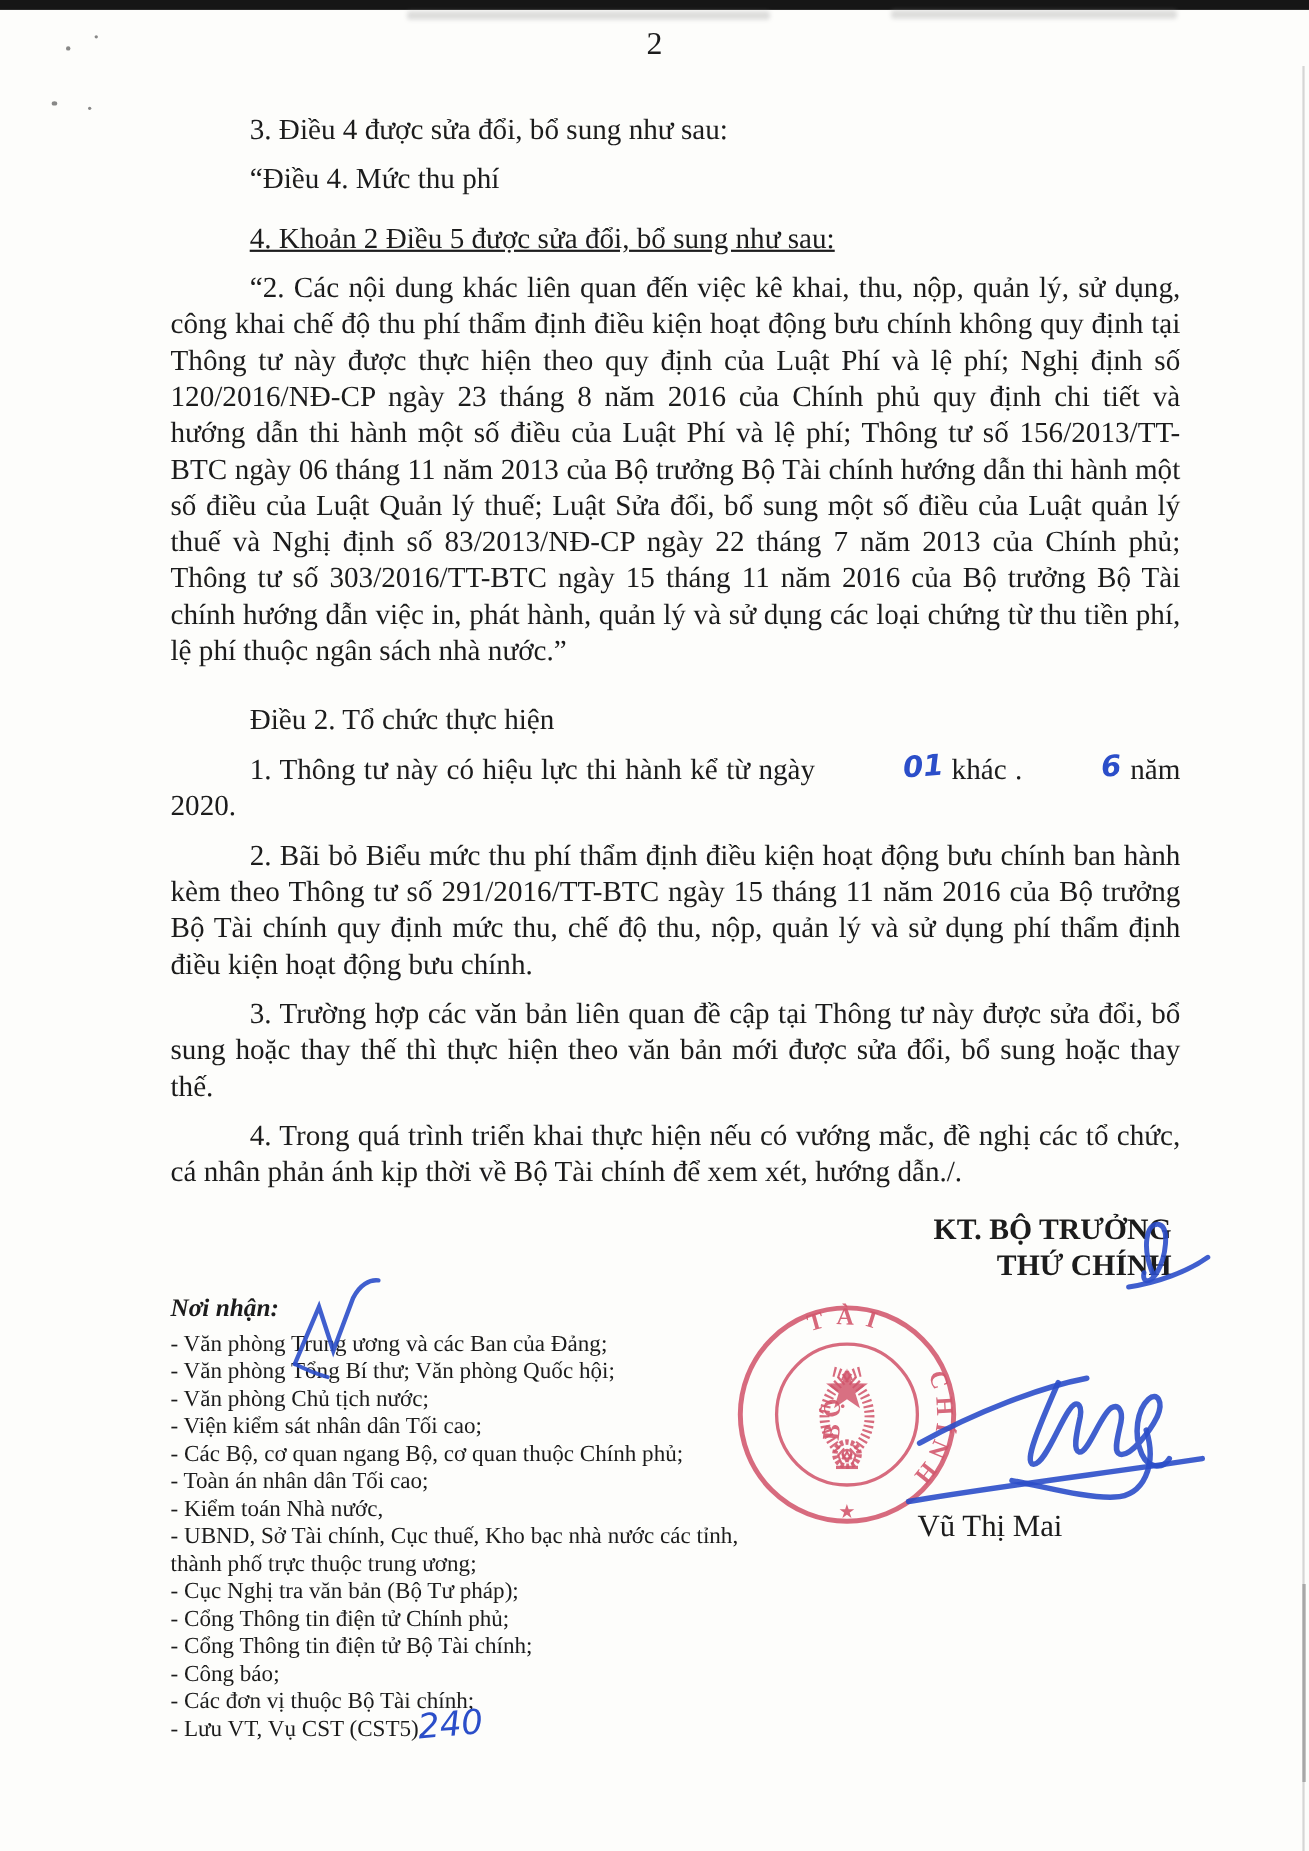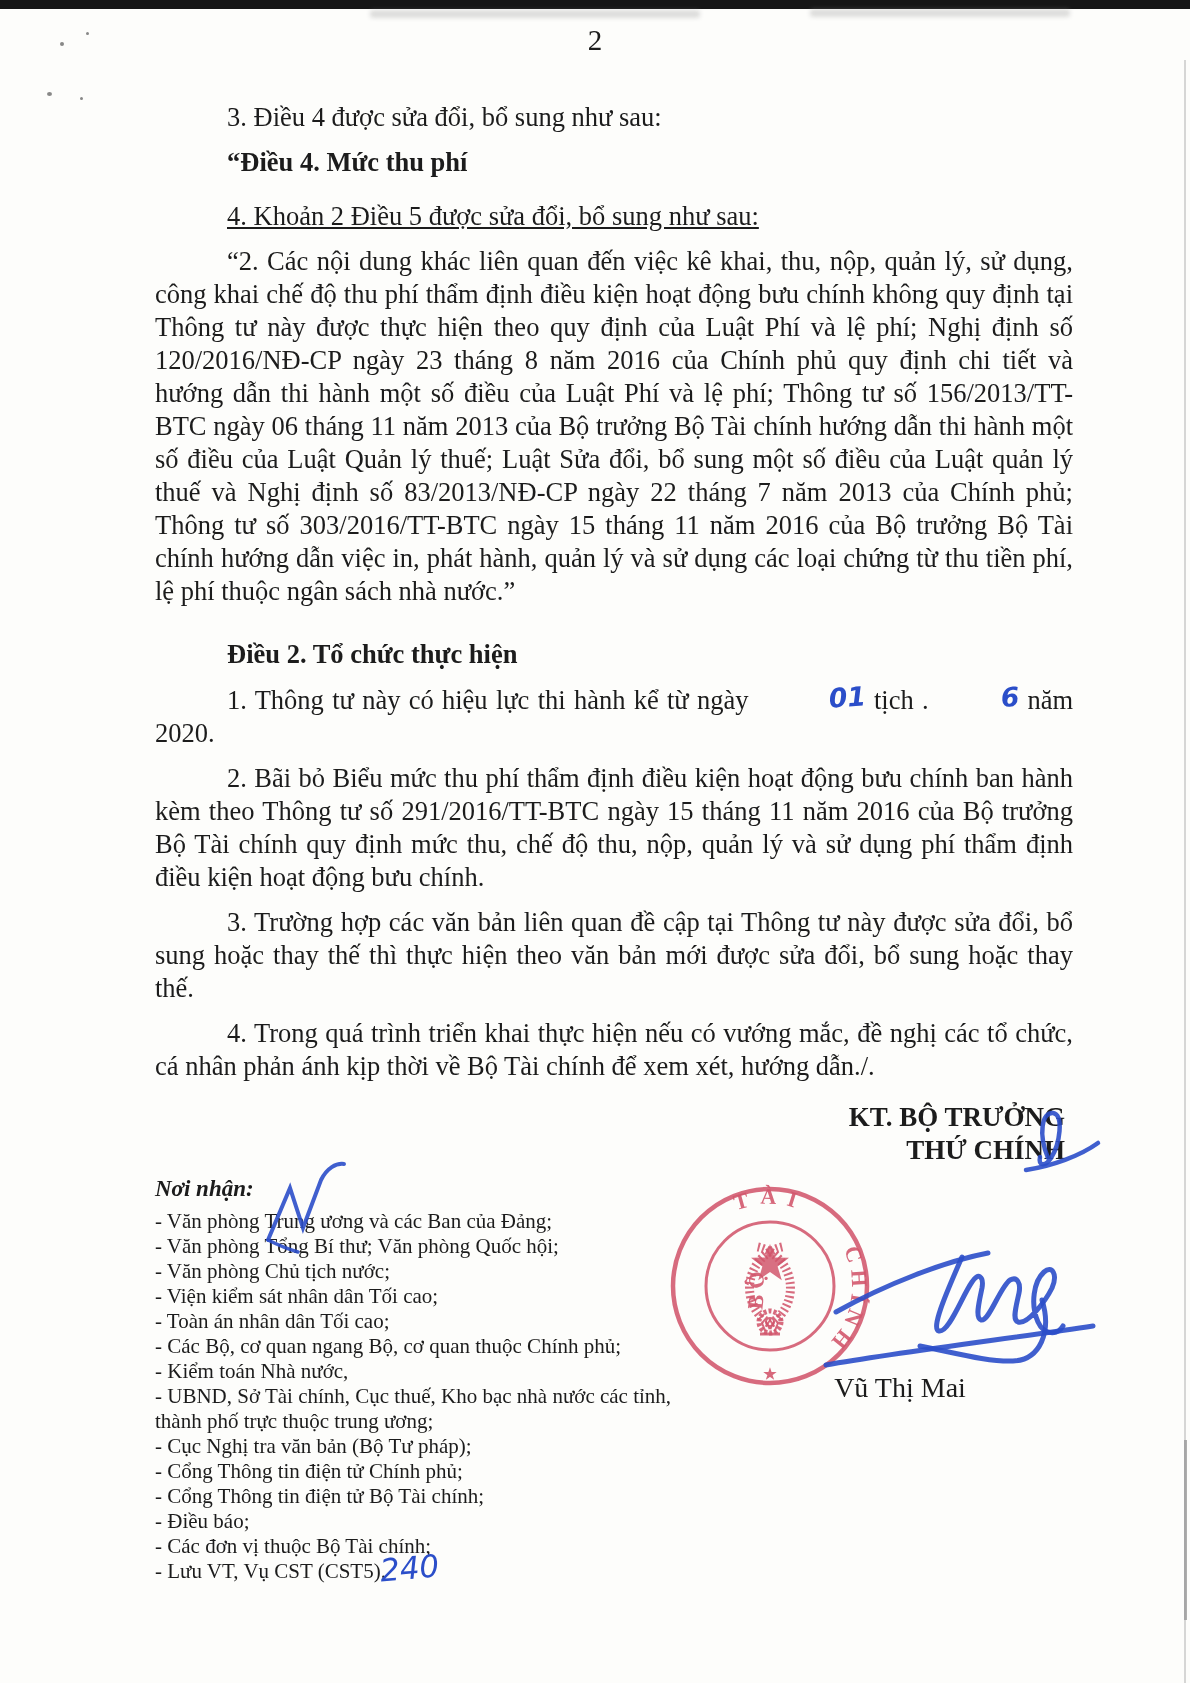--- a/index.html
+++ b/index.html
@@ -9,21 +9,21 @@
   }
   .topbar{position:absolute;top:0;left:0;width:100%;height:9px;background:#161616;}
   .bleed{position:absolute;background:#9a9a9a;opacity:.32;filter:blur(2px);border-radius:3px;height:8px;}
   .speck{position:absolute;background:#555;border-radius:50%;opacity:.7;}
   .pagenum{position:absolute;top:24px;left:0;width:100%;text-align:center;font-size:29px;}
   .flow{position:absolute;top:101px;left:155px;width:918px;font-size:26.5px;line-height:33px;text-align:justify;}
   .flow p,.flow h3{margin:0;text-indent:72px;font-size:26.5px;line-height:33px;}
   .mt-s{margin-top:12px !important;}
   .mt-m{margin-top:21px !important;text-decoration:underline;}
   .mt-l{margin-top:30px !important;}
-  .bold{font-weight:bold;}
+  .bold{font-weight:normal;}
   .pen{color:#2b4ec9;font-family:"DejaVu Sans",sans-serif;font-style:italic;font-weight:bold;display:inline-block;transform:rotate(-4deg);}
   .footer-left{position:absolute;left:155px;top:1176px;width:522px;z-index:2;}
   .nn-label{font-size:23px;font-weight:bold;font-style:italic;display:inline-block;text-align:right;}
   .recipients{font-size:21px;line-height:25px;margin-top:7px;text-align:left;}
   .recipient-item{margin:0;}
   .sig-titles{position:absolute;left:735px;top:1101px;width:330px;text-align:right;font-weight:bold;font-size:27px;line-height:33px;z-index:2;}
   .signer{position:absolute;left:735px;top:1372px;width:330px;text-align:center;font-weight:normal;font-size:28px;z-index:4;}
   .seal{position:absolute;left:664px;top:1176px;z-index:3;mix-blend-mode:multiply;opacity:.93;}
   .overlay{position:absolute;left:0;top:0;width:1190px;height:1683px;z-index:5;pointer-events:none;}
   .num240{position:absolute;left:380px;top:1550px;color:#2b4ec9;font-size:31px;font-family:"DejaVu Sans",sans-serif;font-style:italic;transform:rotate(-5deg);z-index:2;}
@@ -46,41 +46,41 @@
   <div class="edge-dark"></div>
 
   <div class="pagenum">2</div>
 
   <div class="flow">
     <p>3. Điều 4 được sửa đổi, bổ sung như sau:</p>
     <h3 class="bold mt-s">“Điều 4. Mức thu phí</h3>
     <p class="mt-m">4. Khoản 2 Điều 5 được sửa đổi, bổ sung như sau:</p>
     <p class="mt-s">“2. Các nội dung khác liên quan đến việc kê khai, thu, nộp, quản lý, sử dụng, công khai chế độ thu phí thẩm định điều kiện hoạt động bưu chính không quy định tại Thông tư này được thực hiện theo quy định của Luật Phí và lệ phí; Nghị định số 120/2016/NĐ-CP ngày 23 tháng 8 năm 2016 của Chính phủ quy định chi tiết và hướng dẫn thi hành một số điều của Luật Phí và lệ phí; Thông tư số 156/2013/TT-BTC ngày 06 tháng 11 năm 2013 của Bộ trưởng Bộ Tài chính hướng dẫn thi hành một số điều của Luật Quản lý thuế; Luật Sửa đổi, bổ sung một số điều của Luật quản lý thuế và Nghị định số 83/2013/NĐ-CP ngày 22 tháng 7 năm 2013 của Chính phủ; Thông tư số 303/2016/TT-BTC ngày 15 tháng 11 năm 2016 của Bộ trưởng Bộ Tài chính hướng dẫn việc in, phát hành, quản lý và sử dụng các loại chứng từ thu tiền phí, lệ phí thuộc ngân sách nhà nước.”</p>
     <h3 class="bold mt-l">Điều 2. Tổ chức thực hiện</h3>
-    <p class="mt-s"><span>1. Thông tư này có hiệu lực thi hành kể từ ngày</span>&nbsp;<span class="pen">01</span>&nbsp;<span>tịch .</span><span class="pen">6</span>&nbsp;<span>năm 2020.</span></p>
+    <p class="mt-s"><span>1. Thông tư này có hiệu lực thi hành kể từ ngày</span>&nbsp;<span class="pen">01</span>&nbsp;<span>khác .</span><span class="pen">6</span>&nbsp;<span>năm 2020.</span></p>
     <p class="mt-s">2. Bãi bỏ Biểu mức thu phí thẩm định điều kiện hoạt động bưu chính ban hành kèm theo Thông tư số 291/2016/TT-BTC ngày 15 tháng 11 năm 2016 của Bộ trưởng Bộ Tài chính quy định mức thu, chế độ thu, nộp, quản lý và sử dụng phí thẩm định điều kiện hoạt động bưu chính.</p>
     <p class="mt-s">3. Trường hợp các văn bản liên quan đề cập tại Thông tư này được sửa đổi, bổ sung hoặc thay thế thì thực hiện theo văn bản mới được sửa đổi, bổ sung hoặc thay thế.</p>
     <p class="mt-s">4. Trong quá trình triển khai thực hiện nếu có vướng mắc, đề nghị các tổ chức, cá nhân phản ánh kịp thời về Bộ Tài chính để xem xét, hướng dẫn./.</p>
   </div>
 
   <div class="footer-left">
     <span class="nn-label">Nơi nhận:</span>
     <div class="recipients">
         <div class="recipient-item">- Văn phòng Trung ương và các Ban của Đảng;</div>
         <div class="recipient-item">- Văn phòng Tổng Bí thư; Văn phòng Quốc hội;</div>
         <div class="recipient-item">- Văn phòng Chủ tịch nước;</div>
         <div class="recipient-item">- Viện kiểm sát nhân dân Tối cao;</div>
+        <div class="recipient-item">- Các Bộ, cơ quan ngang Bộ, cơ quan thuộc Chính phủ;</div>
         <div class="recipient-item">- Toàn án nhân dân Tối cao;</div>
-        <div class="recipient-item">- Các Bộ, cơ quan ngang Bộ, cơ quan thuộc Chính phủ;</div>
         <div class="recipient-item">- Kiểm toán Nhà nước,</div>
         <div class="recipient-item">- UBND, Sở Tài chính, Cục thuế, Kho bạc nhà nước các tỉnh, thành phố trực thuộc trung ương;</div>
         <div class="recipient-item">- Cục Nghị tra văn bản (Bộ Tư pháp);</div>
         <div class="recipient-item">- Cổng Thông tin điện tử Chính phủ;</div>
         <div class="recipient-item">- Cổng Thông tin điện tử Bộ Tài chính;</div>
-        <div class="recipient-item">- Điều báo;</div>
+        <div class="recipient-item">- Công báo;</div>
         <div class="recipient-item">- Các đơn vị thuộc Bộ Tài chính;</div>
         <div class="recipient-item">- Lưu VT, Vụ CST (CST5).</div>
       </div>
   </div>
 
   <div class="num240">240</div>
 
   <div class="sig-titles">
     <div>KT. BỘ TRƯỞNG</div>
     <div>THỨ CHÍNH</div>

